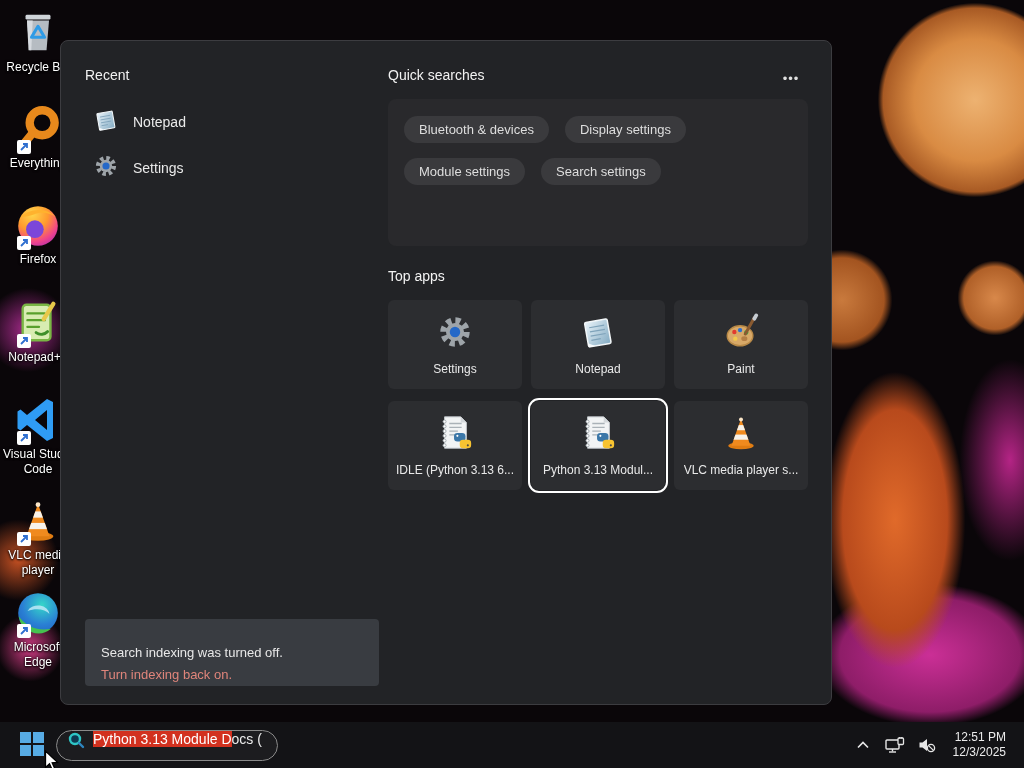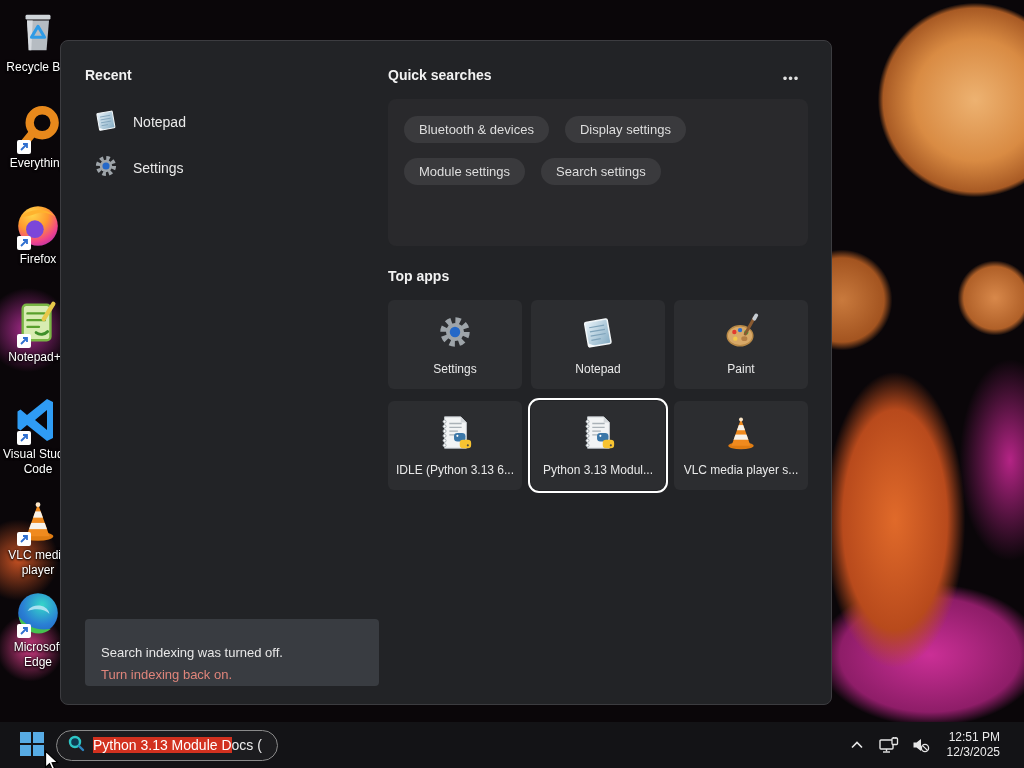--- a/index.html
+++ b/index.html
@@ -28,21 +28,21 @@
   .dicon-img { position:relative; width:50px; height:50px; display:flex; align-items:center; justify-content:center; }
   .dicon-label { margin-top:2px; font-size:12px; color:#fff; text-align:center; line-height:15px;
     text-shadow:0 1px 2px #000, 0 0 3px #000; max-width:76px; }
   .shortcut-badge { position:absolute; left:4px; bottom:0; width:14px; height:14px; background:#fff;
     border-radius:2px; display:flex; align-items:center; justify-content:center; }
   .shortcut-badge svg { display:block; }
 
   
   .panel { position:absolute; left:60px; top:40px; width:772px; height:665px; z-index:2;
     background:#222326; border:1px solid #3c3c40; border-radius:8px; }
-  .sec-header { position:absolute; font-size:14px; font-weight:700; color:#f2f2f2; }
+  .sec-header { position:absolute; font-size:14px; font-weight:400; color:#f2f2f2; }
   .recent-item { position:absolute; left:32px; display:flex; align-items:center; gap:14px; width:220px;
     height:34px; border-radius:4px; cursor:pointer; }
   .recent-label { font-size:14px; color:#eaeaea; }
 
   .more-btn { position:absolute; left:712px; top:26px; width:36px; height:22px; background:none; border:none;
     color:#e0e0e0; font-size:13px; letter-spacing:1px; cursor:pointer; border-radius:4px; }
 
   .qs-card { position:absolute; left:327px; top:58px; width:420px; height:147px; background:#29292c;
     border-radius:8px; padding:17px 16px; display:flex; flex-direction:column; gap:15px; }
   .pill-row { display:flex; gap:16px; }
@@ -60,25 +60,25 @@
     border-radius:4px; padding:26px 16px; }
   .notice-line1 { font-size:13px; color:#e8e8e8; }
   .notice-link { display:inline-block; margin-top:7px; font-size:13px; color:#e0857b; cursor:pointer; text-decoration:none; }
 
   
   .taskbar { position:absolute; left:0; bottom:0; width:1024px; height:46px; background:#131316; z-index:3;
     display:flex; align-items:center; }
   .start-btn { margin-left:16px; width:32px; height:32px; border:none; background:transparent; border-radius:4px;
     display:flex; align-items:center; justify-content:center; cursor:pointer; }
   .tb-search { margin-left:8px; width:222px; height:31px; background:#1c1c1f; border:1px solid #8a8a8a;
-    border-radius:17px; display:flex; align-items:center; padding:0 10px; cursor:text; }
+    border-radius:17px; display:flex; align-items:flex-start; padding:0 10px; cursor:text; }
   .tb-search-text { margin-left:8px; font-size:14px; white-space:pre; }
   .sel-red { background:#d2311f; color:#ffffff; }
   .rest-white { color:#ededed; }
-  .tray { margin-left:auto; display:flex; gap:8px; padding-right:24px; }
+  .tray { margin-left:auto; display:flex; gap:8px; padding-right:18px; }
   .tray-btn { background:none; border:none; width:24px; height:30px; display:flex; align-items:center;
     justify-content:center; cursor:pointer; border-radius:4px; }
   .clock { text-align:right; color:#ececec; font-size:12px; line-height:15px; cursor:default; padding-left:6px; }
 
   .cursor { position:absolute; left:44px; top:750px; z-index:5; pointer-events:none; }
 </style>
 </head>
 <body>
 
 <div class="screen">

